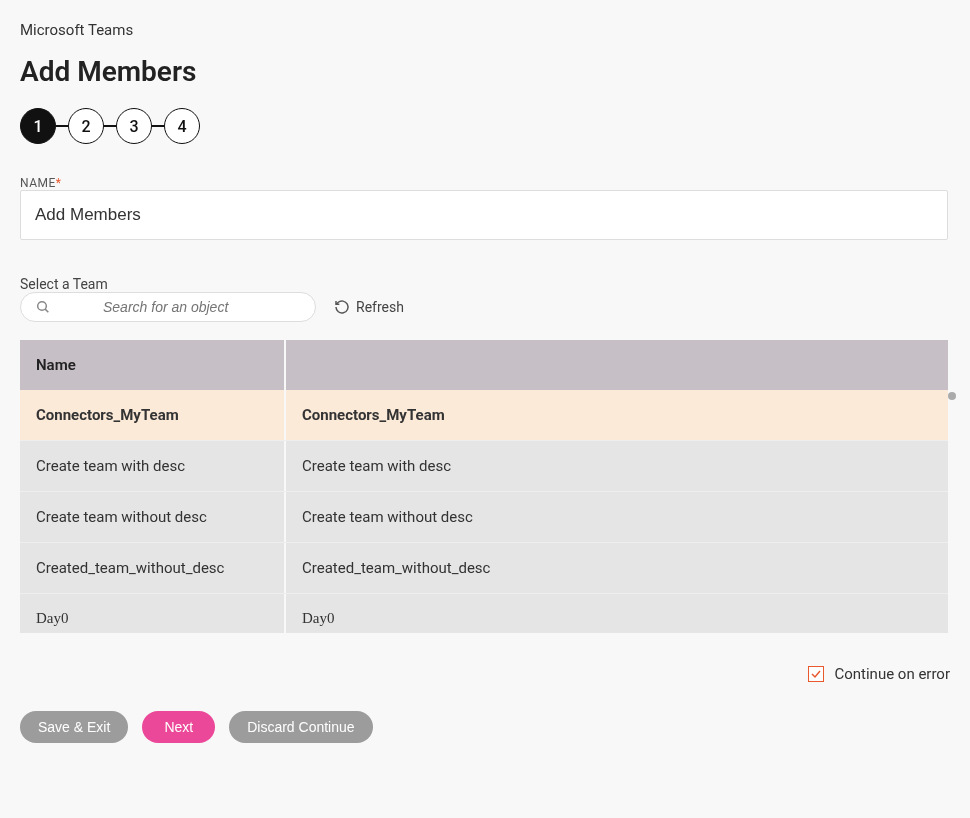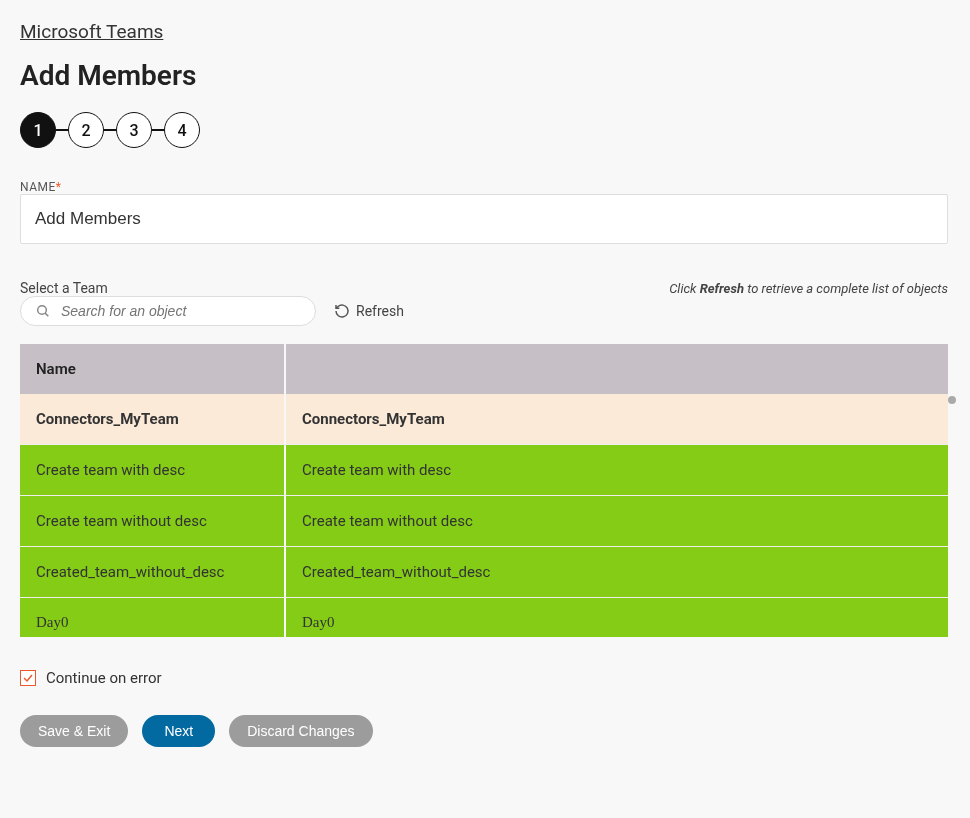--- a/index.html
+++ b/index.html
@@ -4,23 +4,22 @@
   <style>
     * { box-sizing: border-box; margin: 0; padding: 0; }
     body {
       font-family: -apple-system, BlinkMacSystemFont, "Segoe UI", Roboto, sans-serif;
       background: #f8f8f8;
       color: #333;
       padding: 20px;
       width: 970px;
     }
     .breadcrumb {
-      font-size: 19px;
-      color: #333;
-      text-decoration: underline;
+      font-size: 15px;
+      color: #333;
       margin-bottom: 16px;
       display: inline-block;
     }
     .page-title {
       font-size: 28px;
       font-weight: 600;
       color: #222;
       margin-bottom: 20px;
     }
     .stepper {
@@ -106,20 +105,21 @@
       gap: 18px;
     }
     .search-box {
       display: flex;
       align-items: center;
       border: 1px solid #ddd;
       border-radius: 20px;
       background: #fff;
       padding: 6px 14px;
       width: 296px;
+      gap: 42px;
     }
     .search-box svg {
       flex-shrink: 0;
       margin-right: 10px;
     }
     .search-input {
       border: none;
       outline: none;
       font-size: 14px;
       font-style: italic;
@@ -154,21 +154,21 @@
     .col-name { width: 266px; }
     .col-desc { flex: 1; }
     .th.col-name { border-right: 2px solid #f8f8f8; }
 
     .tbody {
       position: relative;
     }
     .tr {
       display: flex;
       border-bottom: 1px solid #eee;
-      background: #84cc16;
+      background: #e5e5e5;
     }
     .tr.selected {
       background: #fcead9;
     }
     .tr.selected .td {
       font-weight: 700;
     }
     .td {
       padding: 16px 16px;
       font-size: 15px;
@@ -191,20 +191,21 @@
     .tr.last-cut .td {
       padding-bottom: 6px;
     }
 
     .checkbox-row {
       display: flex;
       align-items: center;
       gap: 10px;
       margin-top: 32px;
       margin-bottom: 28px;
+      justify-content: flex-end;
     }
     .checkbox {
       width: 16px;
       height: 16px;
       border: 1px solid #e8592e;
       display: flex;
       align-items: center;
       justify-content: center;
       background: #fff;
     }
@@ -220,21 +221,21 @@
     .btn {
       border: none;
       border-radius: 16px;
       padding: 8px 18px;
       font-size: 14px;
       font-weight: 500;
       color: #fff;
       cursor: pointer;
     }
     .btn-gray { background: #9c9c9c; }
-    .btn-orange { background: #0369a1; padding: 8px 22px; }
+    .btn-orange { background: #ec4899; padding: 8px 22px; }
   </style>
 </head>
 <body>
 
 
 
 <a class="breadcrumb">Microsoft Teams</a>
 
 <h1 class="page-title">Add Members</h1>
 
@@ -248,23 +249,20 @@
   <div class="step">4</div>
 </div>
 
 <div class="field-label">
   <span>NAME</span><span class="required">*</span>
 </div>
 <input class="text-input" type="text" value="Add Members" style="">
 
 <div class="select-row1">
   <div class="select-team-label">Select a Team</div>
-  <div class="hint-text">
-    <span>Click </span><span class="bold">Refresh</span><span> to retrieve a complete list of objects</span>
-  </div>
 </div>
 
 <div class="select-row2">
   <div class="search-refresh">
     <div class="search-box">
       <svg width="16" height="16" viewBox="0 0 24 24" fill="none" stroke="#888" stroke-width="2.2">
         <circle cx="10.5" cy="10.5" r="6.5"></circle>
           <line x1="20" y1="20" x2="15.2" y2="15.2"></line>
       </svg>
       <input class="search-input" type="text" placeholder="Search for an object" style="">
@@ -314,17 +312,17 @@
     <svg width="12" height="12" viewBox="0 0 24 24" fill="none" stroke="#e8592e" stroke-width="3">
       <polyline points="4 12 10 18 20 6"></polyline>
     </svg>
   </div>
   <span class="checkbox-label">Continue on error</span>
 </div>
 
 <div class="button-row">
   <button class="btn btn-gray">Save &amp; Exit</button>
   <button class="btn btn-orange">Next</button>
-  <button class="btn btn-gray">Discard Changes</button>
+  <button class="btn btn-gray">Discard Continue</button>
 </div>
 
 
 
 
 </body></html>

